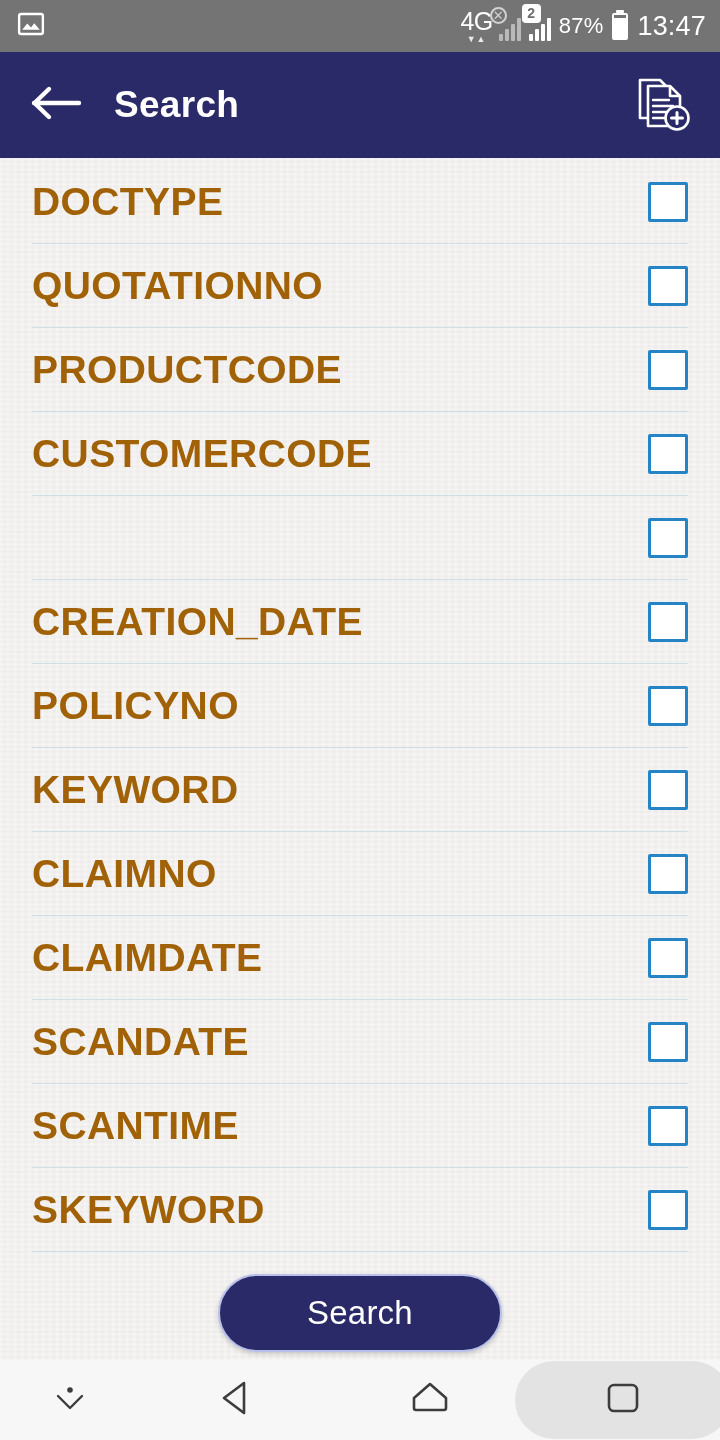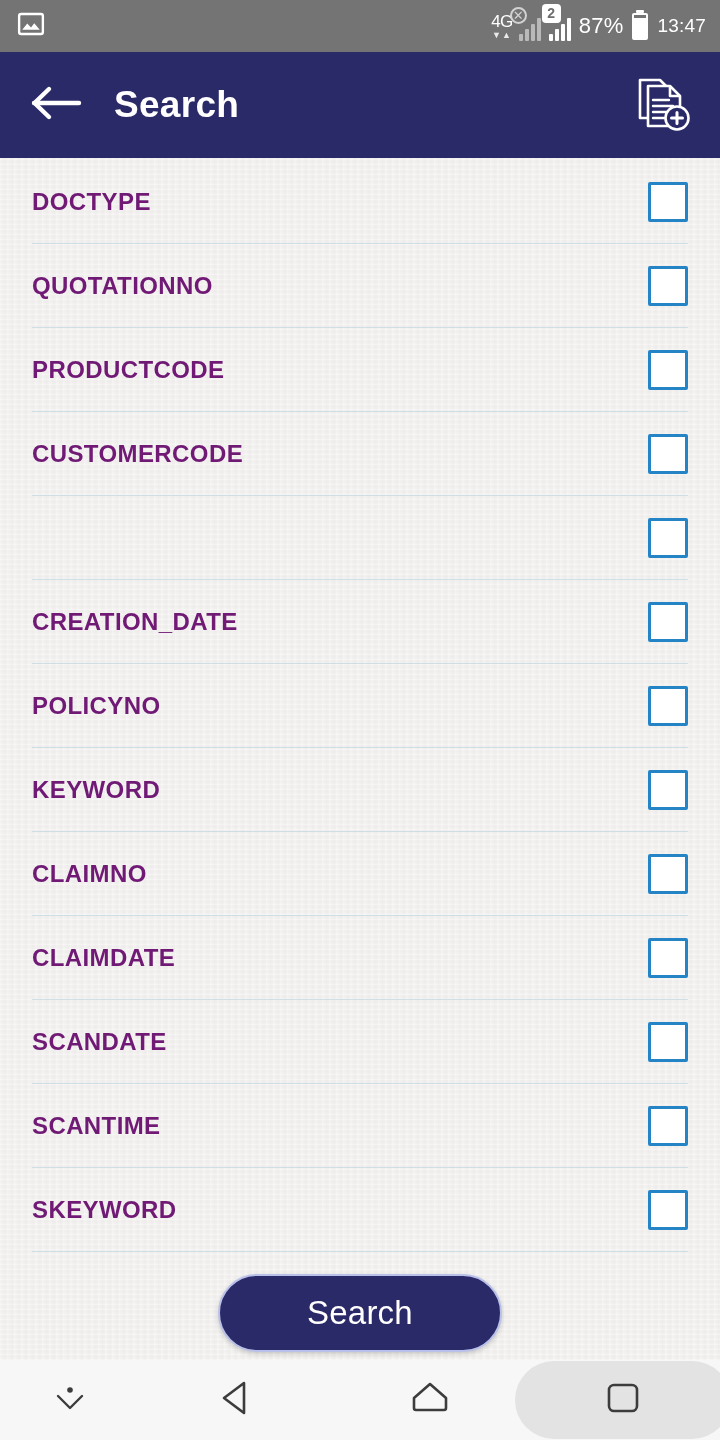--- a/index.html
+++ b/index.html
@@ -32,21 +32,21 @@
     margin-left:auto;
     display:flex; align-items:center; gap:8px;
     font-size:26px; font-weight:400; letter-spacing:.2px;
   }
   .sb-icon { display:block; }
 
   .net-type {
     display:flex; flex-direction:column; align-items:center;
     line-height:1; margin-right:-2px;
   }
-  .net-type .lbl { font-size:17px; letter-spacing:-.5px; }
+  .net-type .lbl { font-size:25px; letter-spacing:-.5px; }
   .net-type .arrows { font-size:9px; letter-spacing:1px; margin-top:1px; opacity:.85; }
 
   .sig-wrap { position:relative; display:flex; align-items:flex-end; height:30px; }
   .sig-wrap .bars { display:flex; align-items:flex-end; gap:2px; height:24px; }
   .sig-wrap .bars i { display:block; width:4px; background:#fff; border-radius:1px; }
   .sig-wrap.dim .bars i { background:#b9b9b9; }
   .sig-wrap .bars i:nth-child(1){ height:7px; }
   .sig-wrap .bars i:nth-child(2){ height:12px; }
   .sig-wrap .bars i:nth-child(3){ height:17px; }
   .sig-wrap .bars i:nth-child(4){ height:23px; }
@@ -72,21 +72,21 @@
     width:16px; height:27px;
     border:2px solid #fff; border-radius:2px;
     position:relative; margin:0 1px;
     background:linear-gradient(to top,#fff 87%, transparent 87%);
   }
   .battery::before {
     content:""; position:absolute; top:-5px; left:50%;
     transform:translateX(-50%);
     width:8px; height:3px; background:#fff; border-radius:1px;
   }
-  .clock { font-size:19px; }
+  .clock { font-size:27px; }
   .pct { font-size:22px; }
 
   
   .app-bar {
     height:106px; flex:0 0 106px;
     background:#2a2a68;
     display:flex; align-items:center;
     padding:0 26px 0 28px;
   }
   .back-btn {
@@ -136,22 +136,22 @@
     cursor:pointer;
   }
   .field-row::after {
     content:"";
     position:absolute; left:32px; right:32px; bottom:0;
     height:1px;
     background:#c4d7e2;
     opacity:.75;
   }
   .field-label {
-    color:#701a75;
-    font-size:24px;
+    color:#a16207;
+    font-size:39px;
     font-weight:bold;
     letter-spacing:.4px;
     white-space:nowrap;
   }
   .checkbox {
     margin-left:auto;
     width:40px; height:40px;
     background:#ffffff;
     border:3px solid #2584c6;
     border-radius:2px;

